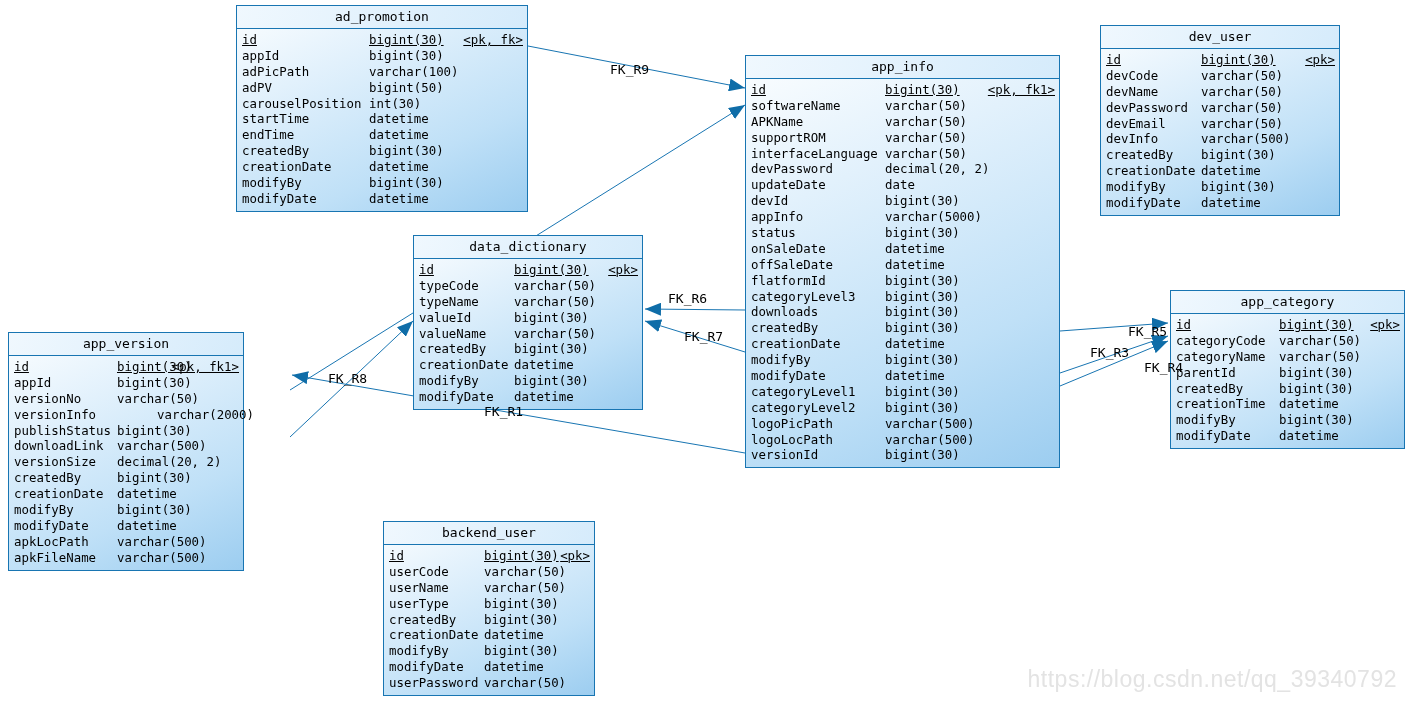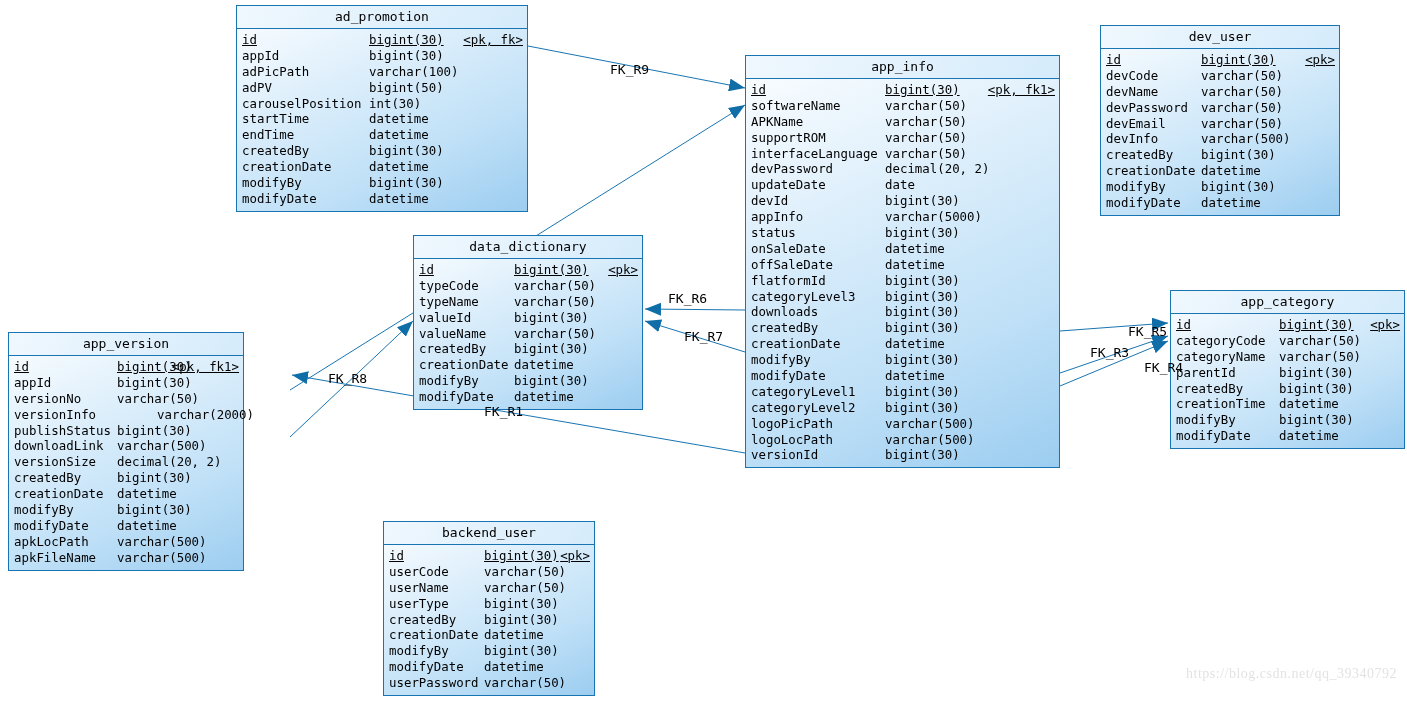--- a/index.html
+++ b/index.html
@@ -27,22 +27,22 @@
     font-size:12.4px; color:#000000; white-space:nowrap; padding-left:5px;
   }
   .ftype { position:absolute; top:0; }
   .fkey  { position:absolute; top:0; right:4px; }
   .frow.u .fname, .frow.u .ftype, .frow.u .fkey { text-decoration:underline; }
   .fk-label {
     position:absolute; z-index:2; font-size:13px; color:#000000; white-space:nowrap;
   }
   .watermark {
     position:absolute; right:10px; top:666px; z-index:3;
-    font-family:Liberation Serif, serif;
-    font-size:14px; color:#e3e3e3; letter-spacing:0.5px;
+    font-family:Liberation Sans, sans-serif;
+    font-size:23px; color:#e3e3e3; letter-spacing:0.5px;
   }
 </style>
 </head>
 <body>
 
 <div id="canvas">
   <svg id="lines-layer" width="1407" height="701" viewBox="0 0 1407 701" xmlns="http://www.w3.org/2000/svg">
       <defs>
         <marker id="arrow" markerUnits="userSpaceOnUse" markerWidth="18" markerHeight="13" refX="16" refY="6.5" orient="auto">
           <path d="M0,0 L16,6.5 L0,13 z" fill="#0f6da8"></path>

